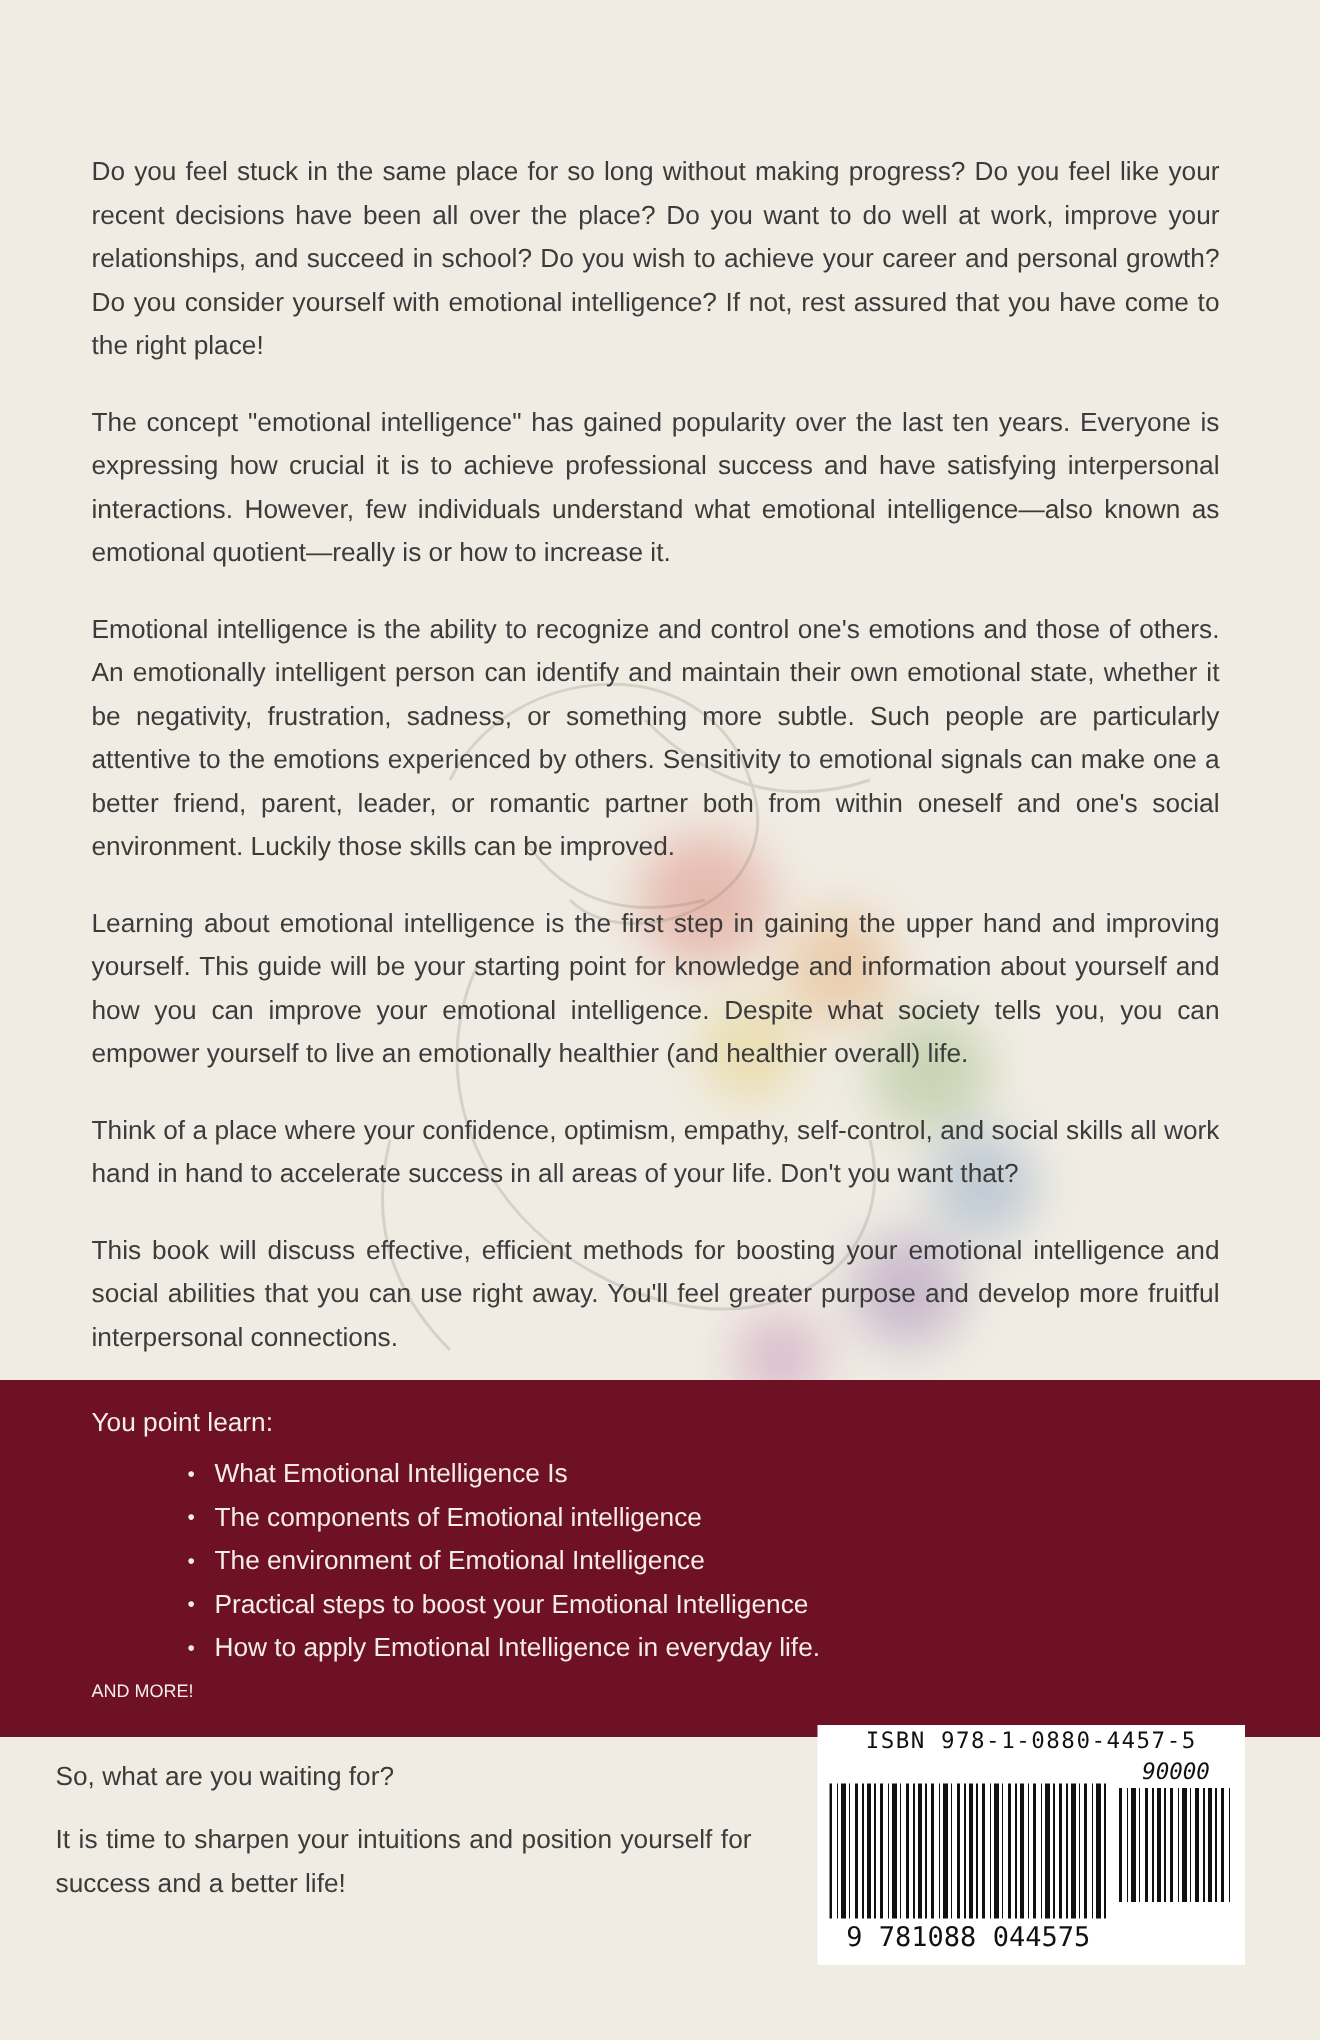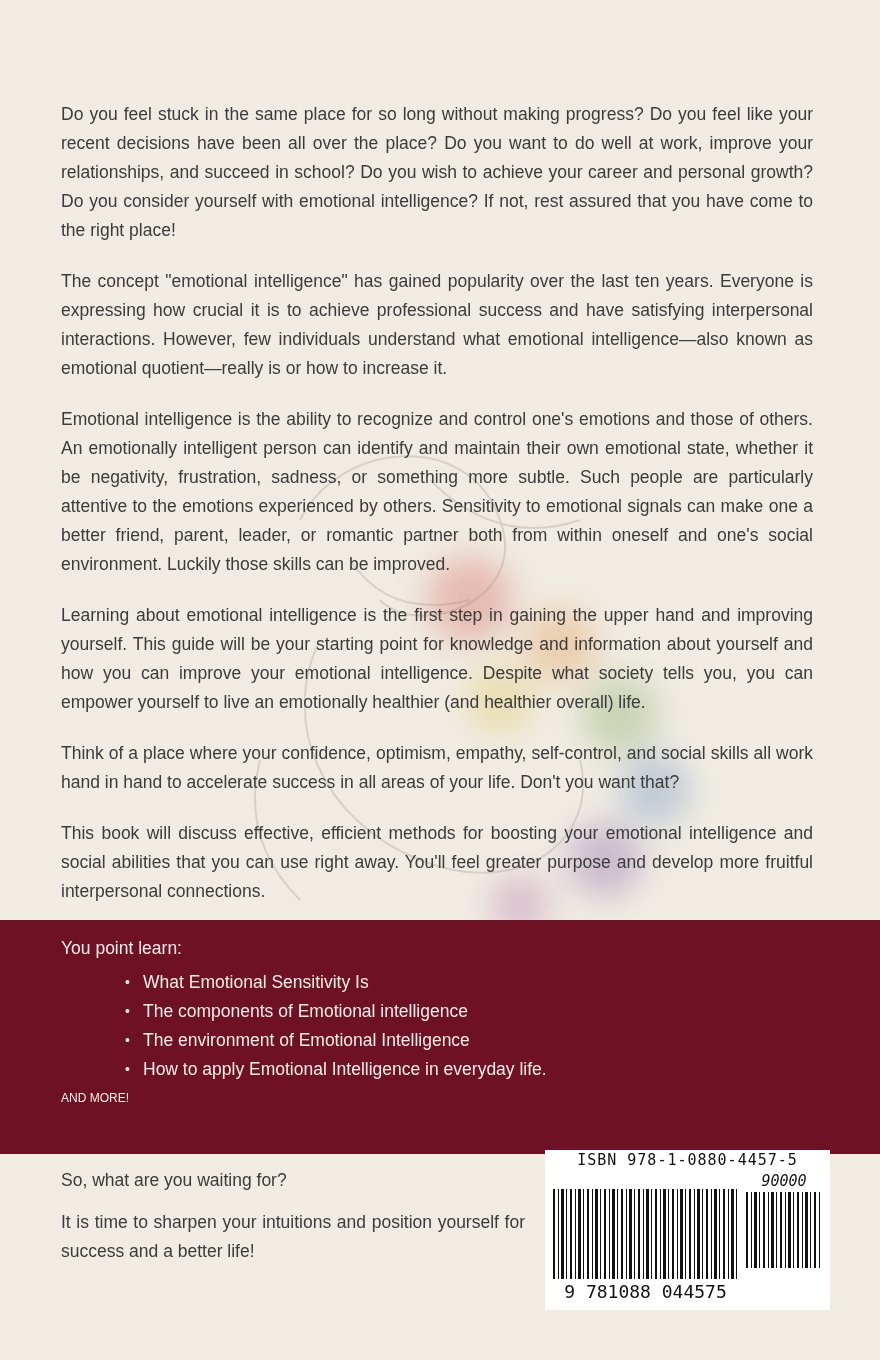--- a/index.html
+++ b/index.html
@@ -62,21 +62,21 @@
     left:0;top:0;
     font-size:14px;
     line-height:29px;
   }
   .and-more{
     font-size:12px;
     line-height:29px;
   }
   .outro{
     position:relative;z-index:1;
-    padding:12px 0 0 61px;
+    padding:12px 0 0 37px;
     max-width:530px;
   }
   .outro p{
     font-size:17.5px;
     line-height:29px;
     text-align:justify;
     max-width:464px;
     margin-bottom:13px;
   }
   .barcode-box{
@@ -159,23 +159,24 @@
     <p class="para">The concept "emotional intelligence" has gained popularity over the last ten years. Everyone is expressing how crucial it is to achieve professional success and have satisfying interpersonal interactions. However, few individuals understand what emotional intelligence—also known as emotional quotient—really is or how to increase it.</p>
     <p class="para">Emotional intelligence is the ability to recognize and control one's emotions and those of others. An emotionally intelligent person can identify and maintain their own emotional state, whether it be negativity, frustration, sadness, or something more subtle. Such people are particularly attentive to the emotions experienced by others. Sensitivity to emotional signals can make one a better friend, parent, leader, or romantic partner both from within oneself and one's social environment. Luckily those skills can be improved.</p>
     <p class="para">Learning about emotional intelligence is the first step in gaining the upper hand and improving yourself. This guide will be your starting point for knowledge and information about yourself and how you can improve your emotional intelligence. Despite what society tells you, you can empower yourself to live an emotionally healthier (and healthier overall) life.</p>
     <p class="para">Think of a place where your confidence, optimism, empathy, self-control, and social skills all work hand in hand to accelerate success in all areas of your life. Don't you want that?</p>
     <p class="para">This book will discuss effective, efficient methods for boosting your emotional intelligence and social abilities that you can use right away. You'll feel greater purpose and develop more fruitful interpersonal connections.</p>
   </div>
 
   <div class="band">
     <p class="band-heading">You point learn:</p>
     <ul class="learn-list">
-      <li><span>What Emotional Sensitivity Is</span></li>
+      <li><span>What Emotional Intelligence Is</span></li>
       <li><span>The components of Emotional intelligence</span></li>
       <li><span>The environment of Emotional Intelligence</span></li>
+      <li><span>Practical steps to boost your Emotional Intelligence</span></li>
       <li><span>How to apply Emotional Intelligence in everyday life.</span></li>
     </ul>
     <p class="and-more">AND MORE!</p>
   </div>
 
   <div class="outro">
     <p>So, what are you waiting for?</p>
     <p>It is time to sharpen your intuitions and position yourself for success and a better life!</p>
   </div>
 

